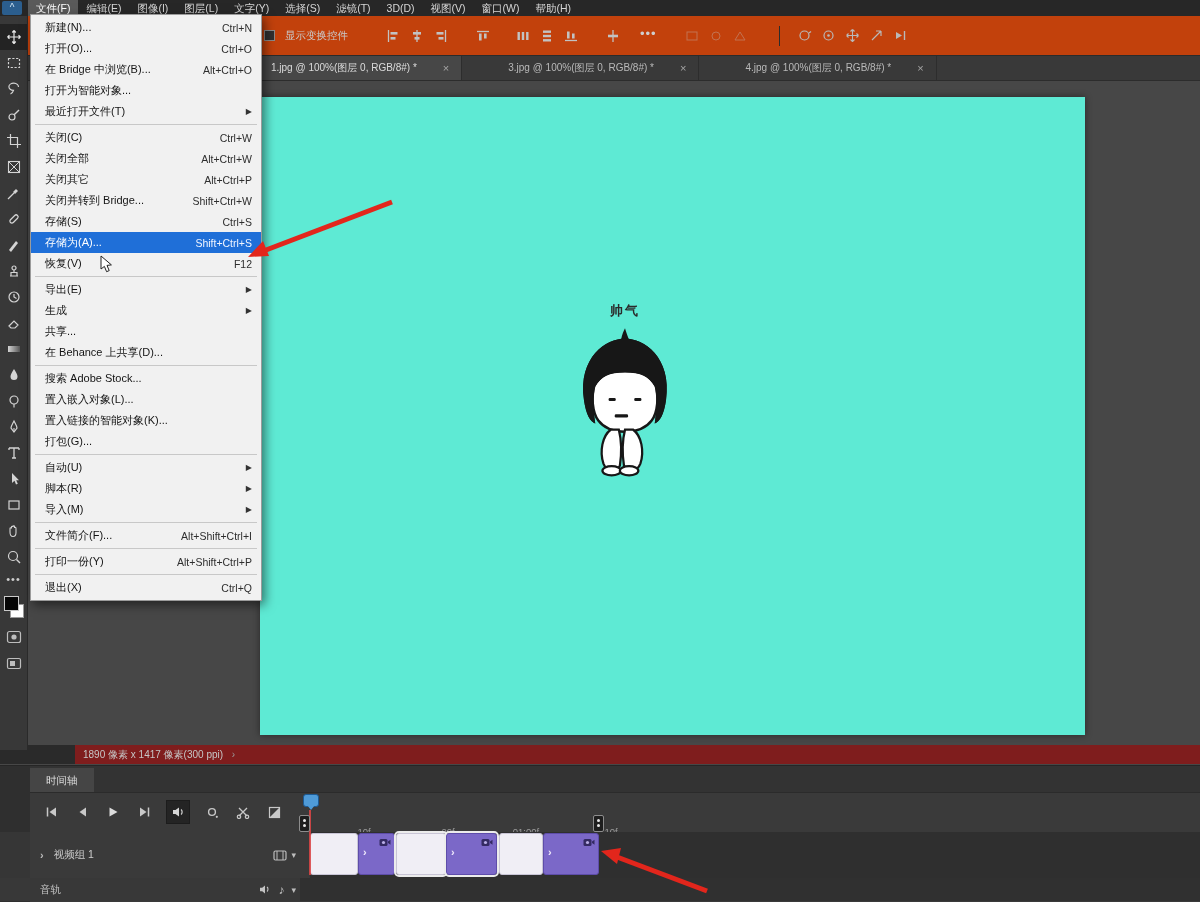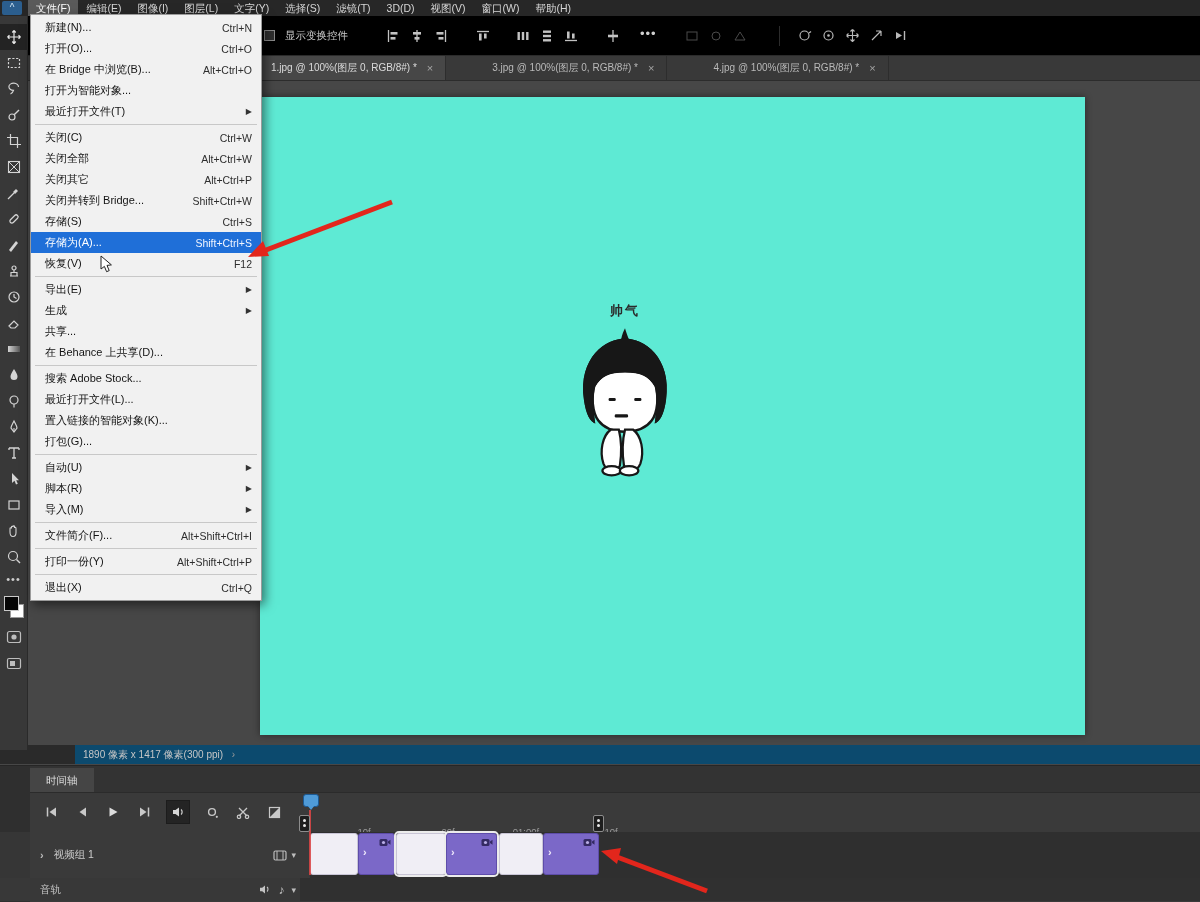--- a/index.html
+++ b/index.html
@@ -7,35 +7,35 @@
        background:#474747;font-family:"Liberation Sans","DejaVu Sans",sans-serif;
        -webkit-font-smoothing:antialiased;}
   
   .menubar{position:absolute;top:0;left:0;right:0;height:16px;background:#272727;
            display:flex;align-items:center;padding-left:28px;z-index:4;}
   .appicon{position:absolute;left:2px;top:1px;width:20px;height:14px;background:#2b5e8e;
            border-radius:2px;color:#cfe3f2;font-size:10px;line-height:13px;text-align:center;}
   .mb{font-size:10.5px;color:#d6d6d6;padding:0 8px;line-height:16px;white-space:nowrap;}
   .mb.active{background:#5a5a5a;color:#fff;}
   
-  .optionsbar{position:absolute;top:16px;left:0;right:0;height:39px;background:#000000;
+  .optionsbar{position:absolute;top:16px;left:0;right:0;height:39px;background:#c2410c;
               border-bottom:1px solid #2b2b2b;display:flex;align-items:center;
               padding-left:264px;gap:10px;z-index:1;}
   .ob-check{width:9px;height:9px;border:1px solid #8a8a8a;background:#2f2f2f;}
   .ob-label{font-size:10.5px;color:#c9c9c9;margin-right:26px;white-space:nowrap;}
   .obi{width:18px;height:18px;display:flex;align-items:center;justify-content:center;}
   .ob-group{display:flex;gap:6px;margin-right:14px;}
   .ob-sep{width:1px;height:20px;background:#2c2c2c;margin:0 6px;}
   .faded{opacity:.38;}
   .ob-ellipsis{color:#cfcfcf;font-size:13px;letter-spacing:1px;margin:0 16px 4px 8px;}
   
   .tabbar{position:absolute;top:56px;left:27px;right:0;height:24px;background:#393939;
           display:flex;align-items:stretch;padding-left:234px;z-index:1;
           border-bottom:1px solid #2c2c2c;}
-  .tab{display:flex;align-items:center;gap:8px;padding:0 10px;font-size:10px;color:#b9b9b9;
+  .tab{display:flex;align-items:center;gap:24px;padding:0 10px;font-size:10px;color:#b9b9b9;
        border-right:1px solid #2d2d2d;white-space:nowrap;}
   .tab.active{background:#474747;color:#dcdcdc;}
   .tab .x{color:#a5a5a5;font-size:11px;padding:0 2px;}
   .tab{margin-right:36px;}
   
   .toolbar{position:absolute;top:16px;left:0;width:27px;height:726px;background:#383838;
            border-right:1px solid #2a2a2a;display:flex;flex-direction:column;
            align-items:center;padding-top:8px;z-index:2;}
   .tool{width:27px;height:26px;display:flex;align-items:center;justify-content:center;}
   .tool.sel{background:#232323;}
@@ -44,21 +44,21 @@
   .swatches{position:relative;width:22px;height:22px;margin-top:8px;}
   .sw-bg{position:absolute;right:1px;bottom:0;width:12px;height:12px;background:#fff;border:1px solid #999;}
   .sw-fg{position:absolute;left:1px;top:0;width:13px;height:13px;background:#060606;border:1px solid #c9c9c9;}
   
   .canvas{position:absolute;left:260px;top:97px;width:825px;height:638px;background:#5eead4;
           box-shadow:0 0 7px rgba(0,0,0,.45);z-index:1;}
   .figure{position:absolute;left:295px;top:205px;width:140px;text-align:center;}
   .fig-caption{font-size:13px;color:#2b2b2b;font-weight:bold;letter-spacing:2px;}
   
   .statusband{position:absolute;left:0;top:735px;right:0;height:30px;background:#474747;}
-  .statusbar{position:absolute;left:75px;top:745px;right:0;height:19px;background:#0c4a6e;
+  .statusbar{position:absolute;left:75px;top:745px;right:0;height:19px;background:#7f1d1d;
              color:#c6c6c6;font-size:10px;line-height:19px;padding-left:8px;}
   .statuscorner{position:absolute;left:0;top:745px;width:75px;height:19px;background:#2a2a2a;}
   
   .timeline{position:absolute;left:0;top:765px;right:0;height:137px;background:#3a3a3a;
             border-top:1px solid #262626;}
   .tl-leftcol{position:absolute;left:0;top:0;width:30px;height:137px;background:#2f2f2f;}
   .tl-tabrow{position:absolute;left:0;top:0;right:0;height:26px;background:#333;border-bottom:1px solid #2b2b2b;}
   .tl-tab{position:absolute;left:30px;top:2px;height:24px;line-height:24px;padding:0 16px;
           background:#454545;color:#dcdcdc;font-size:10.5px;}
   .tl-controls{position:absolute;left:30px;top:26px;width:270px;height:40px;display:flex;
@@ -613,21 +613,21 @@
       <span>共享...</span>
     </div>
   <div class="mi">
       <span>在 Behance 上共享(D)...</span>
     </div>
   <div class="msep"></div>
   <div class="mi">
       <span>搜索 Adobe Stock...</span>
     </div>
   <div class="mi">
-      <span>最近打开文件(L)...</span>
+      <span>置入嵌入对象(L)...</span>
     </div>
   <div class="mi">
       <span>置入链接的智能对象(K)...</span>
     </div>
   <div class="mi">
       <span>打包(G)...</span>
     </div>
   <div class="msep"></div>
   <div class="mi">
       <span>自动(U)</span>

